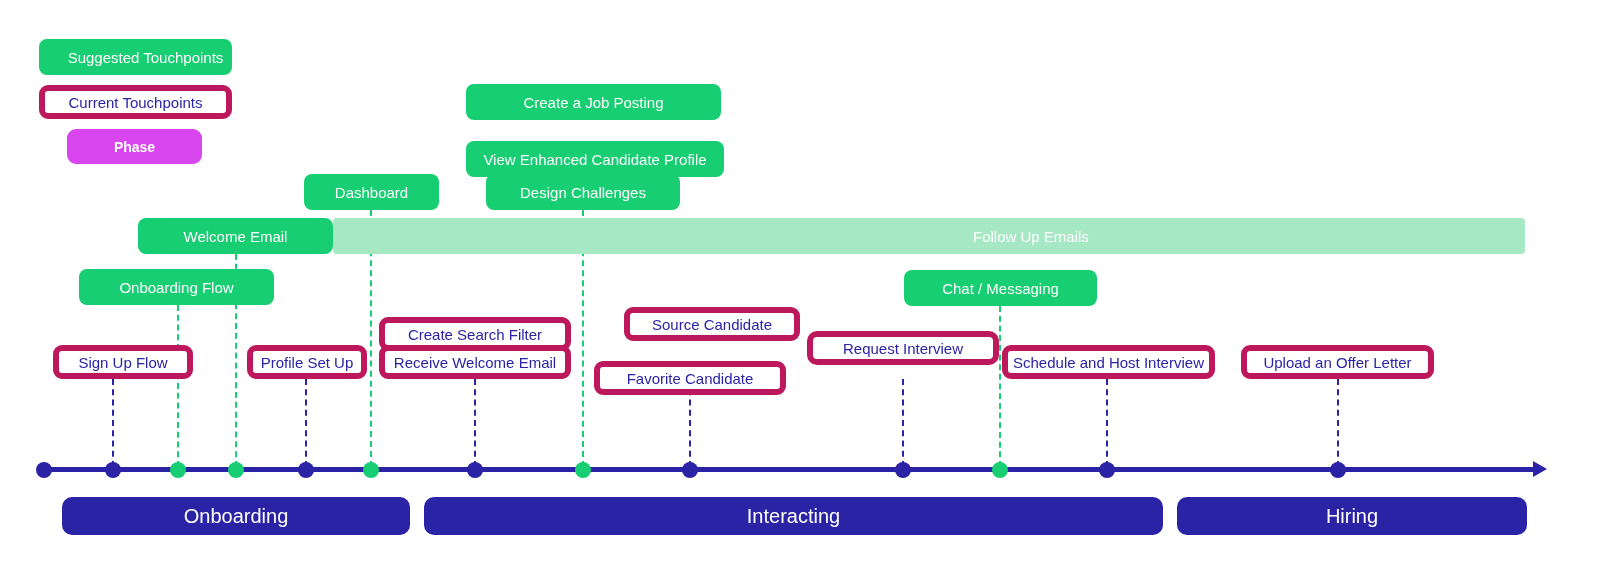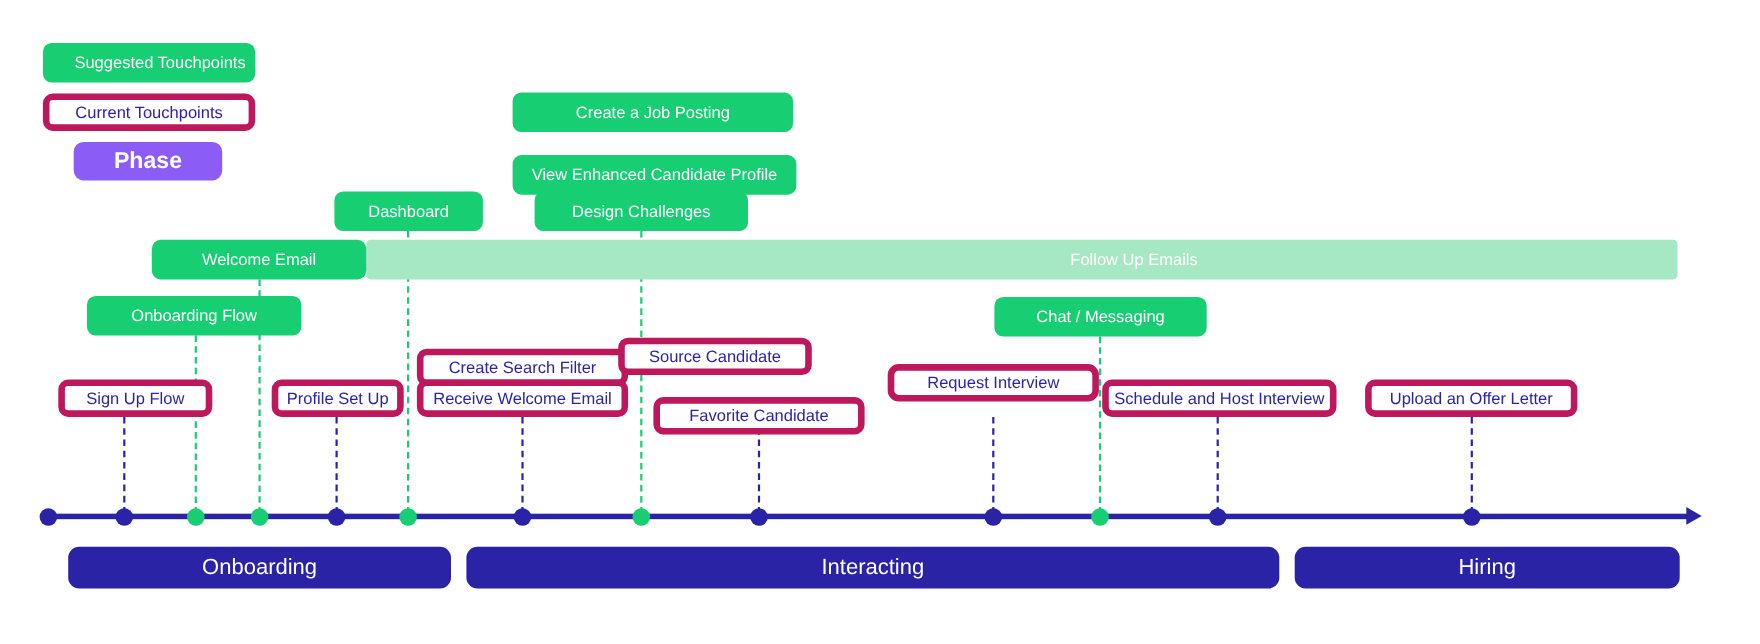--- a/index.html
+++ b/index.html
@@ -53,24 +53,24 @@
     color: #ffffff;
   }
   .pill-outline {
     background: #ffffff;
     color: #2b23a6;
     border: 6px solid #be185d;
     border-radius: 9px;
     font-size: 15px;
   }
   .pill-solid-blue {
-    background: #8b5cf6;
+    background: #d946ef;
     color: #ffffff;
     border-radius: 9px;
-    font-size: 21px;
+    font-size: 14px;
     font-weight: bold;
   }
   .phase-bar {
     background: #2b23a6;
     color: #ffffff;
     border-radius: 10px;
     font-size: 20px;
   }
 
   
@@ -172,21 +172,21 @@
       </div>
       <div class="node pill-green" style="left: 904px; top: 270px; width: 193px; height: 36px;">
         <span>Chat / Messaging</span>
       </div>
     </div>
 
   <div id="current-layer">
       <div class="node pill-outline" style="left: 379px; top: 307px; width: 192px; height: 34px; margin-top: 10px;">
         <span>Create Search Filter</span>
       </div>
-      <div class="node pill-outline" style="left: 562px; top: 307px; width: 176px; height: 34px;">
+      <div class="node pill-outline" style="left: 624px; top: 307px; width: 176px; height: 34px;">
         <span>Source Candidate</span>
       </div>
       <div class="node pill-outline" style="left: 53px; top: 345px; width: 140px; height: 34px;">
         <span>Sign Up Flow</span>
       </div>
       <div class="node pill-outline" style="left: 247px; top: 345px; width: 120px; height: 34px;">
         <span>Profile Set Up</span>
       </div>
       <div class="node pill-outline" style="left: 379px; top: 345px; width: 192px; height: 34px;">
         <span>Receive Welcome Email</span>

